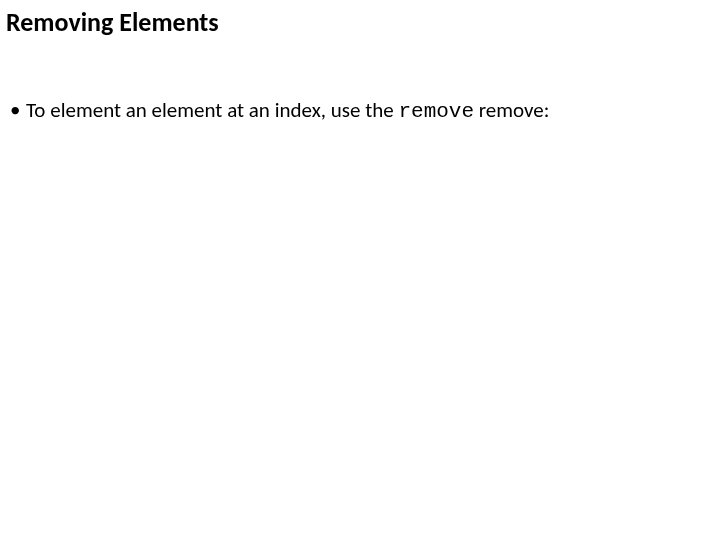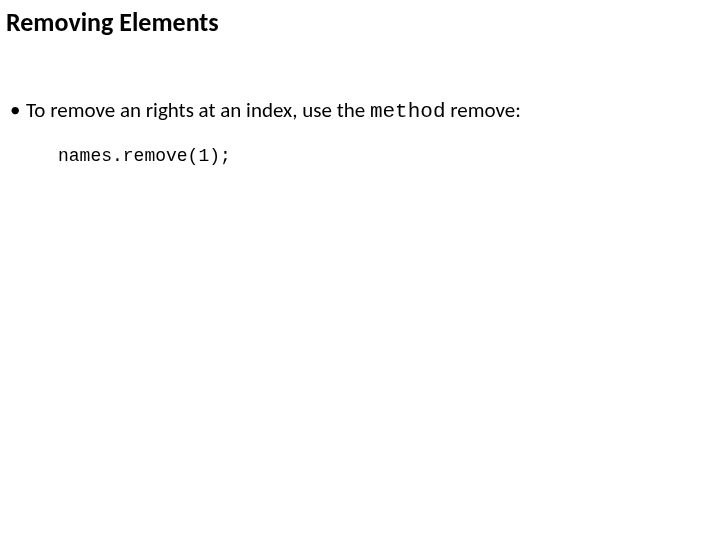--- a/index.html
+++ b/index.html
@@ -73,20 +73,19 @@
 <body>
 
 <div class="slide">
 
   <div class="title">Removing Elements</div>
 
   <div class="body">
     <div class="bullet">
       <span class="dot">•</span>
       <span class="txt">
-        <span> To remove an rights at an index, use the </span><span class="mono">method</span><span>  remove:</span>
+        <span> To element an element at an index, use the </span><span class="mono">remove</span><span>  remove:</span>
       </span>
     </div>
-    <div class="code-line">names.remove(1);</div>
   </div>
 
 
 </div>
 
 </body></html>

